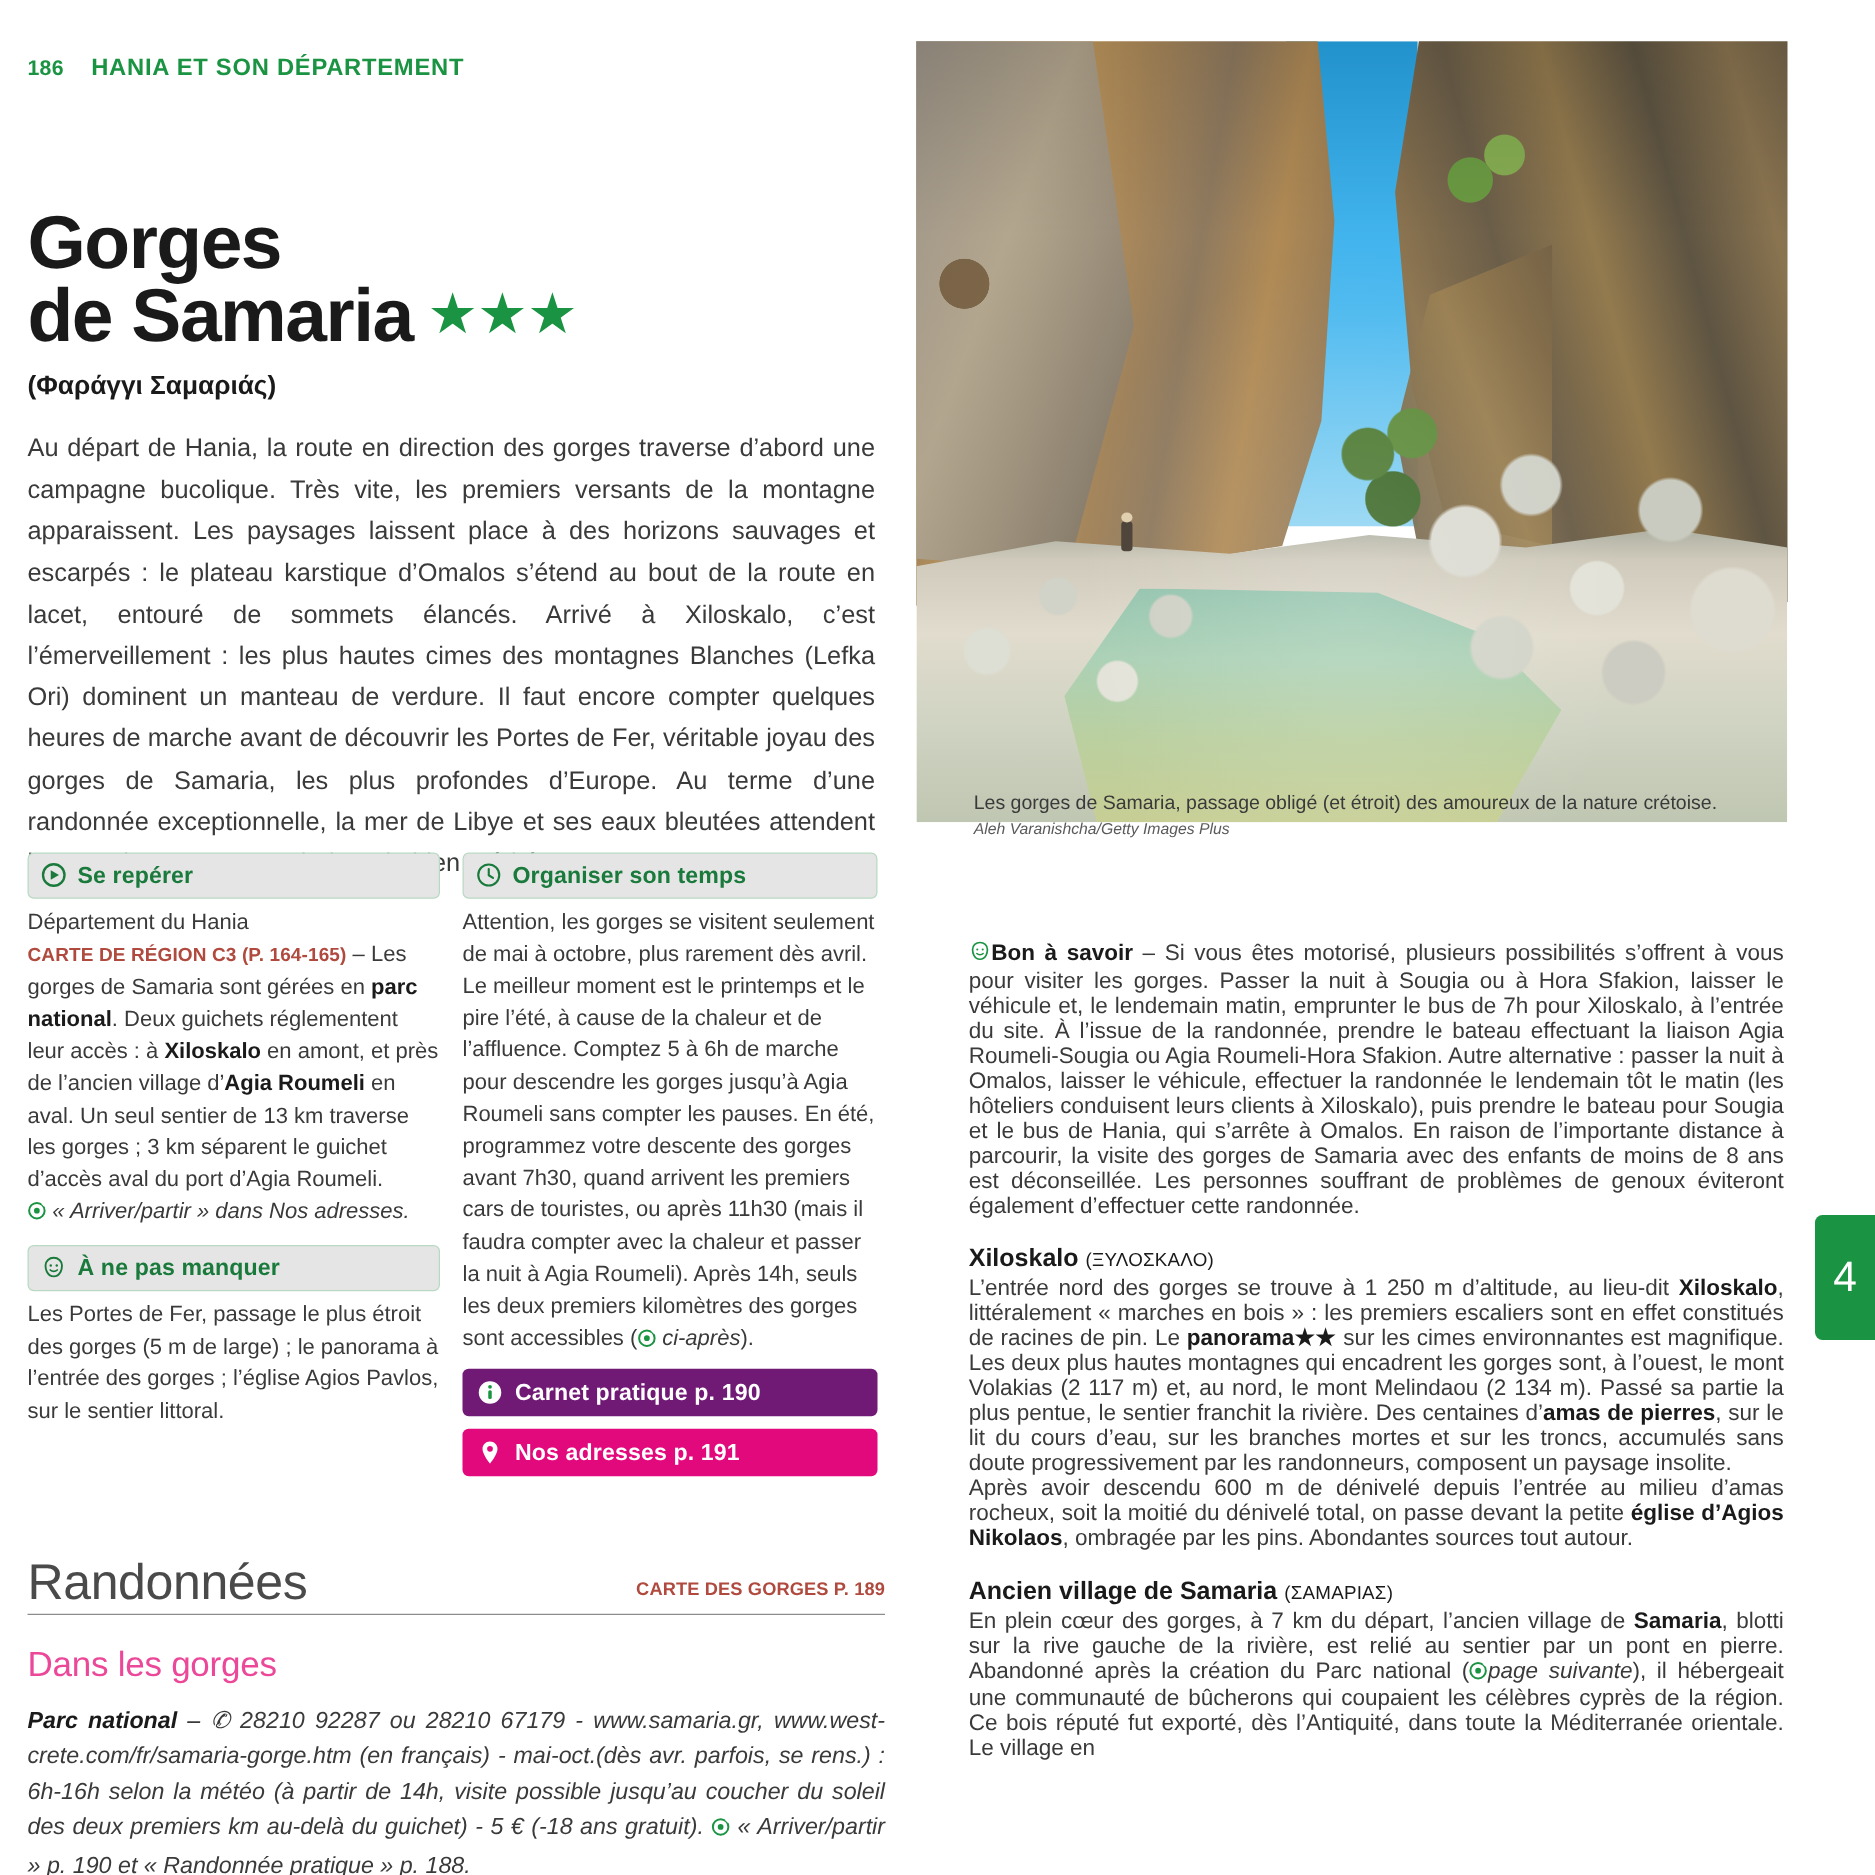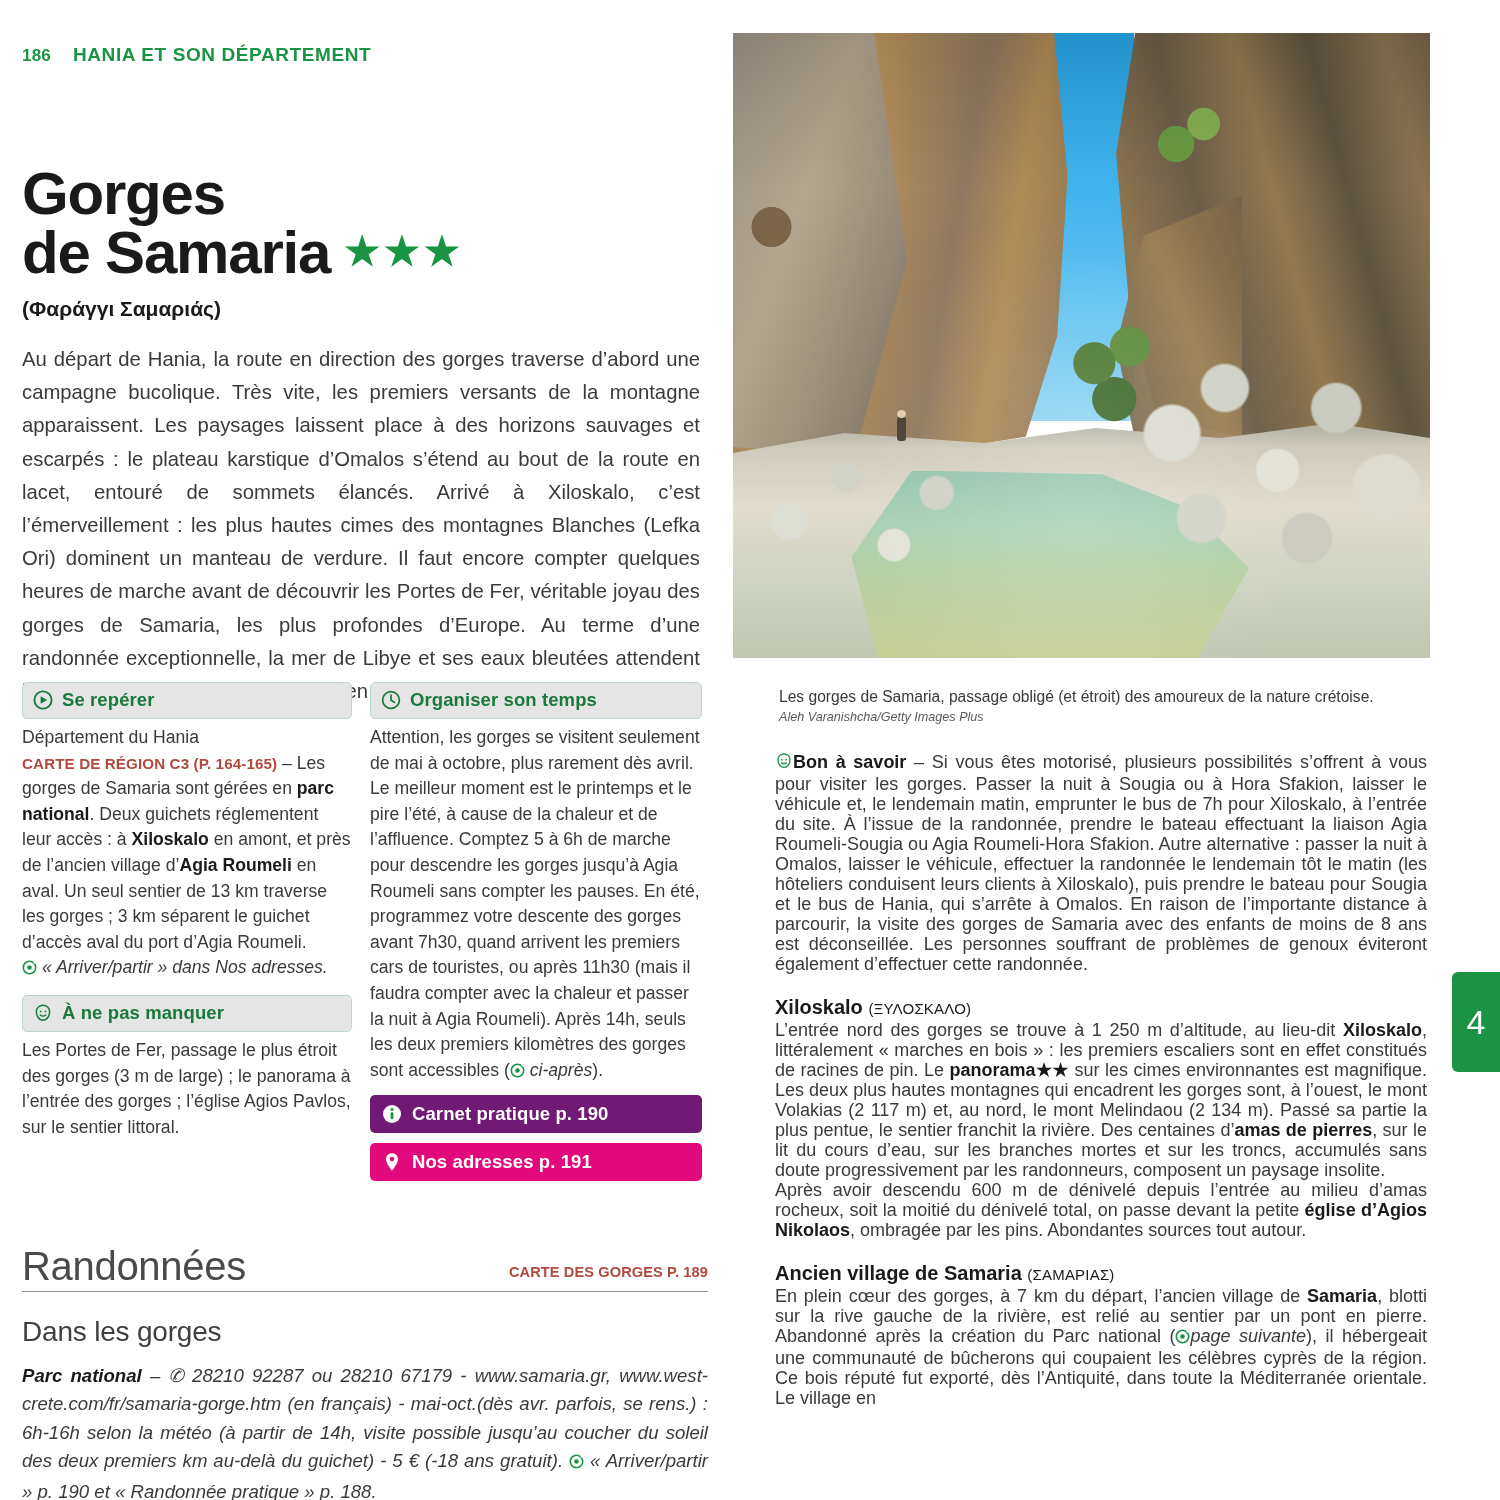--- a/index.html
+++ b/index.html
@@ -61,21 +61,21 @@
   .greenbar{background:#701a75;}
   .pinkbar{background:#e2097d;}
   .greenbar .btxt,.pinkbar .btxt{color:#fff;font-size:18.5px;font-weight:700;letter-spacing:.1px;}
 
   
   .rando{position:absolute;left:0;top:1236px;width:686px;}
   .rando-row{display:flex;align-items:flex-end;justify-content:space-between;
              border-bottom:1.6px solid #8d8d8d;padding-bottom:5px;}
   .rando-h{font-size:40px;font-weight:300;color:#4a4a4a;letter-spacing:-.3px;line-height:1;}
   .rando-x{font-size:14.6px;font-weight:700;color:#b04a3f;letter-spacing:.1px;padding-bottom:6px;margin-top:28px;}
-  .sub-h{font-size:28px;font-weight:300;color:#404040;margin-top:24px;letter-spacing:-.2px;}
+  .sub-h{font-size:28px;font-weight:300;color:#ec4899;margin-top:24px;letter-spacing:-.2px;}
   .prac{margin-top:14px;font-size:18.6px;line-height:28.4px;font-style:italic;color:#3a3a3a;text-align:justify;}
 
   
   .photo-wrap{position:absolute;left:733px;top:33px;width:697px;height:625px;overflow:hidden;}
   .photo{position:absolute;inset:0;}
   .sky{position:absolute;left:42.5%;top:0;width:15%;height:62%;
        background:linear-gradient(180deg,#27a6e8 0%,#4cb9ef 55%,#8fd4f3 100%);}
   .wallL{position:absolute;left:-2%;top:-1%;width:50%;height:80%;
     background:
       linear-gradient(100deg, #8e8375 0%, #a2845a 18%, #c39a5d 33%, #a9885b 48%, #8f7a5f 62%, #b08a55 76%, #7e6c55 100%);
@@ -123,21 +123,21 @@
     background:
       radial-gradient(circle at 18% 50%, #ddded4 0 8%, transparent 9%),
       radial-gradient(circle at 42% 28%, #d1d2c8 0 7%, transparent 8%),
       radial-gradient(circle at 62% 62%, #e4e3d9 0 8%, transparent 9%),
       radial-gradient(circle at 80% 36%, #cfd0c5 0 7%, transparent 8%);}
   .hiker{position:absolute;left:23.5%;top:61.5%;width:9px;height:24px;
     background:#4a4036;border-radius:3px;}
   .hiker:after{content:"";position:absolute;left:0px;top:-7px;width:9px;height:8px;
     background:#e0cfae;border-radius:50%;}
 
-  .caption{position:absolute;left:779px;top:687px;width:650px;}
+  .caption{position:absolute;left:779px;top:633px;width:650px;}
   .cap-main{font-size:15.6px;line-height:20px;color:#3a3a3a;}
   .cap-credit{font-size:12.6px;font-style:italic;color:#5a5a5a;margin-top:3px;}
 
   
   .right-col{position:absolute;left:775px;top:752px;width:652px;}
   .rc-para{font-size:18px;line-height:20px;color:#3a3a3a;text-align:justify;margin:0;}
   .rc-head{font-size:20px;font-weight:700;color:#1a1a1a;margin:22px 0 1px 0;}
   .rc-head .gr{font-size:15px;font-weight:400;letter-spacing:.2px;}
   .inlineicon{display:inline-block;vertical-align:-2px;}
 
@@ -197,21 +197,21 @@
           <span class="ico">
             <svg width="20" height="20" viewBox="0 0 20 20">
                 <path d="M10 2.2c3.6 0 6.6 2.6 6.6 6.2 0 2.3-.5 3.9-1.2 5.2-.9 1.6-2.6 3.5-5.4 3.5s-4.5-1.9-5.4-3.5C3.9 12.3 3.4 10.7 3.4 8.4 3.4 4.8 6.4 2.2 10 2.2z" fill="none" stroke="#1a7a3c" stroke-width="1.5"></path>
                 <circle cx="7.6" cy="8.4" r=".95" fill="#1a7a3c"></circle>
                 <circle cx="12.4" cy="8.4" r=".95" fill="#1a7a3c"></circle>
                 <path d="M7.2 12c1.5 1.5 4.1 1.5 5.6 0" fill="none" stroke="#1a7a3c" stroke-width="1.4" stroke-linecap="round"></path>
               </svg>
           </span>
           <span class="label">À ne pas manquer</span>
         </div>
-        <div class="boxbody">Les Portes de Fer, passage le plus étroit des gorges (3 m de large) ; le panorama à l’entrée des gorges ; l’église Agios Pavlos, sur le sentier littoral.</div>
+        <div class="boxbody">Les Portes de Fer, passage le plus étroit des gorges (5 m de large) ; le panorama à l’entrée des gorges ; l’église Agios Pavlos, sur le sentier littoral.</div>
       </div>
 
       <div class="bc-right">
         <div class="infohead">
           <span class="ico">
             <svg width="20" height="20" viewBox="0 0 20 20">
                 <circle cx="10" cy="10" r="8.4" fill="none" stroke="#1a7a3c" stroke-width="1.7"></circle>
                 <path d="M10 5.2 V10.2 L13.4 12.3" fill="none" stroke="#1a7a3c" stroke-width="1.7" stroke-linecap="round" stroke-linejoin="round"></path>
               </svg>
           </span>

